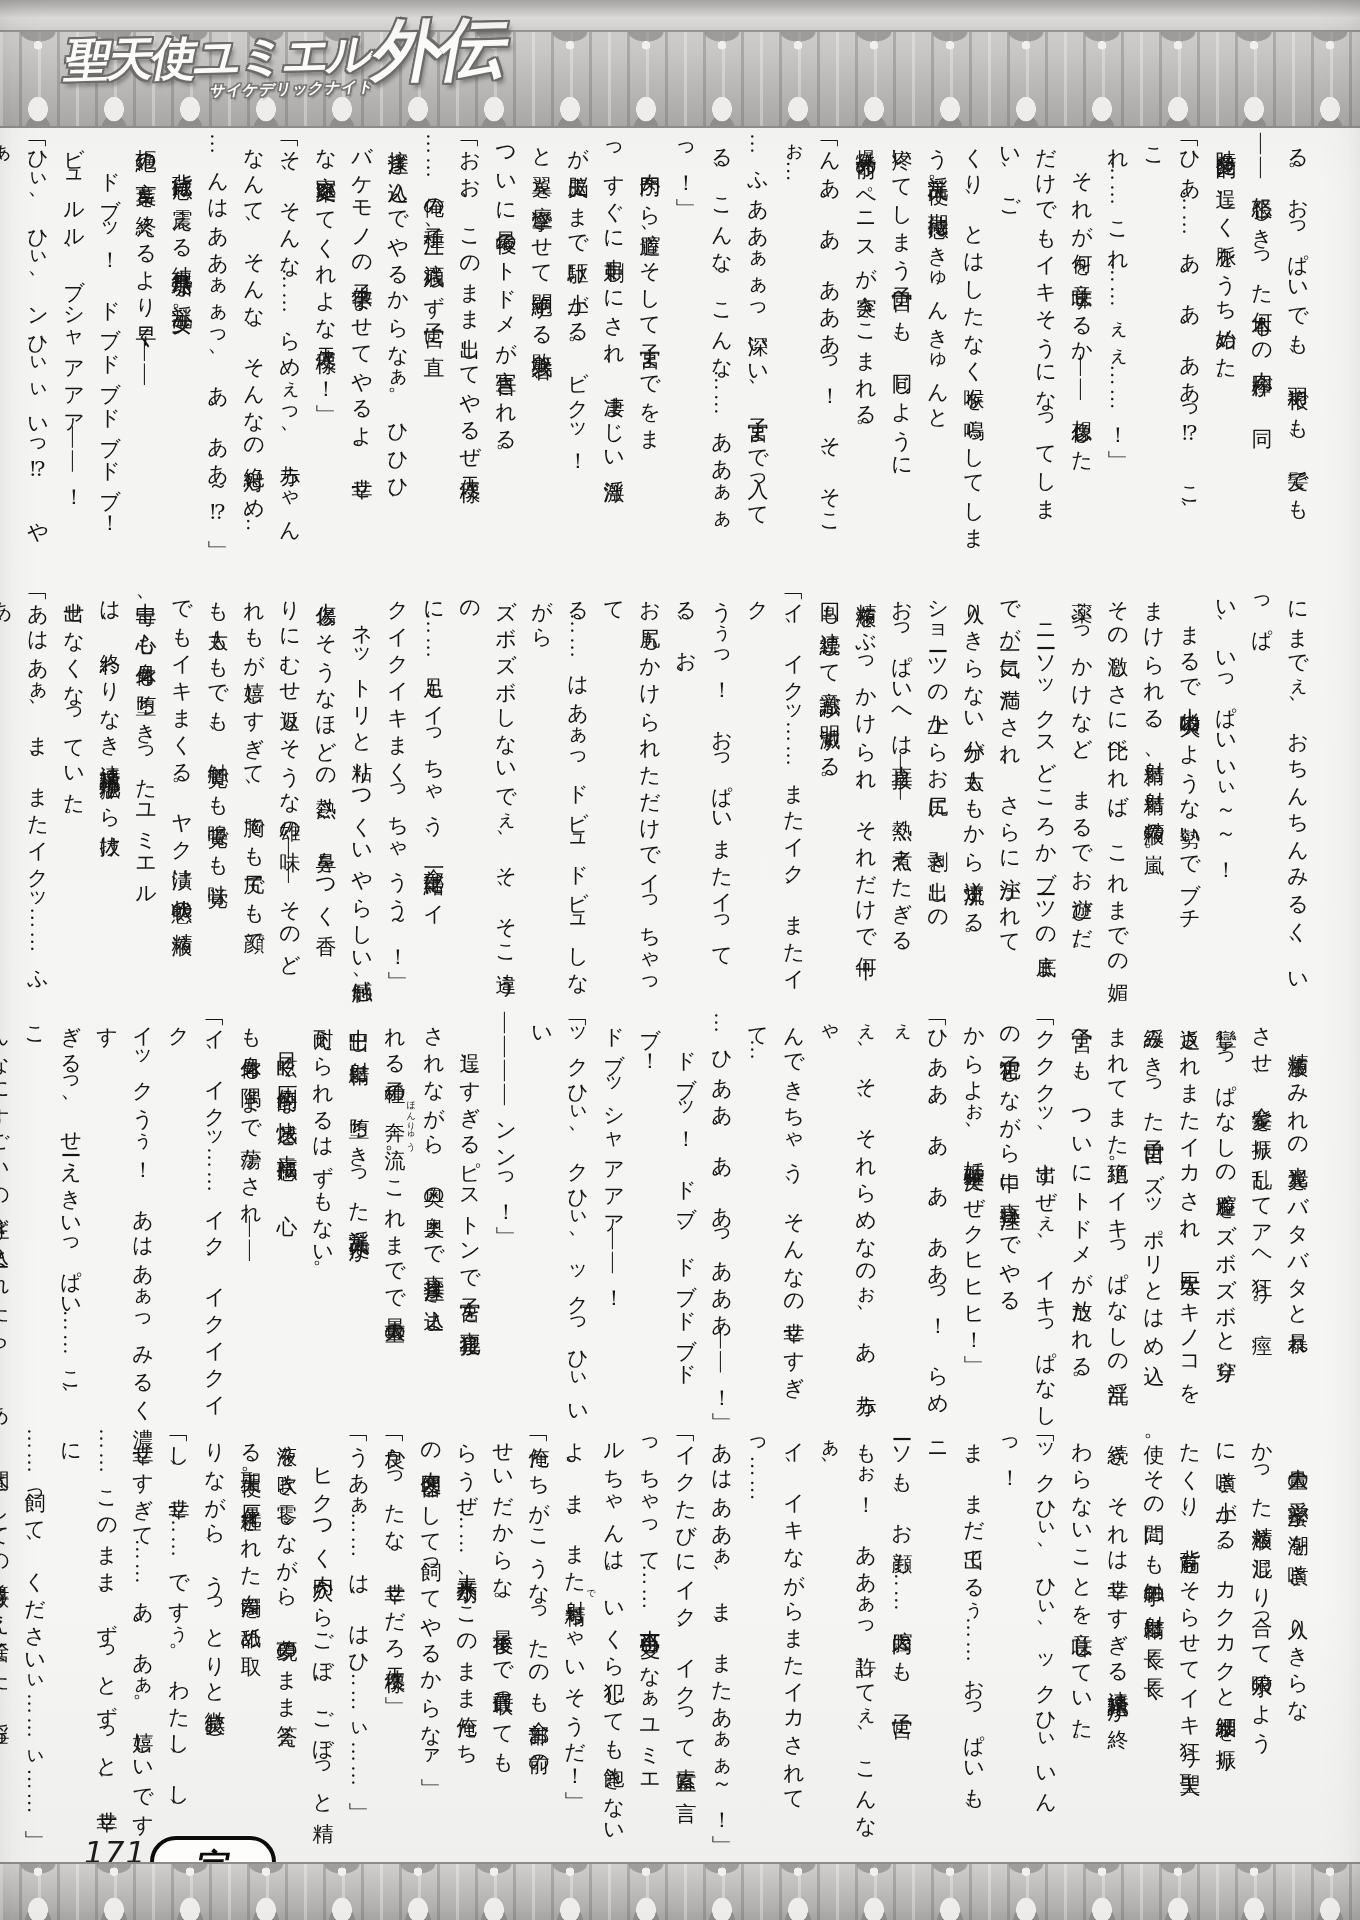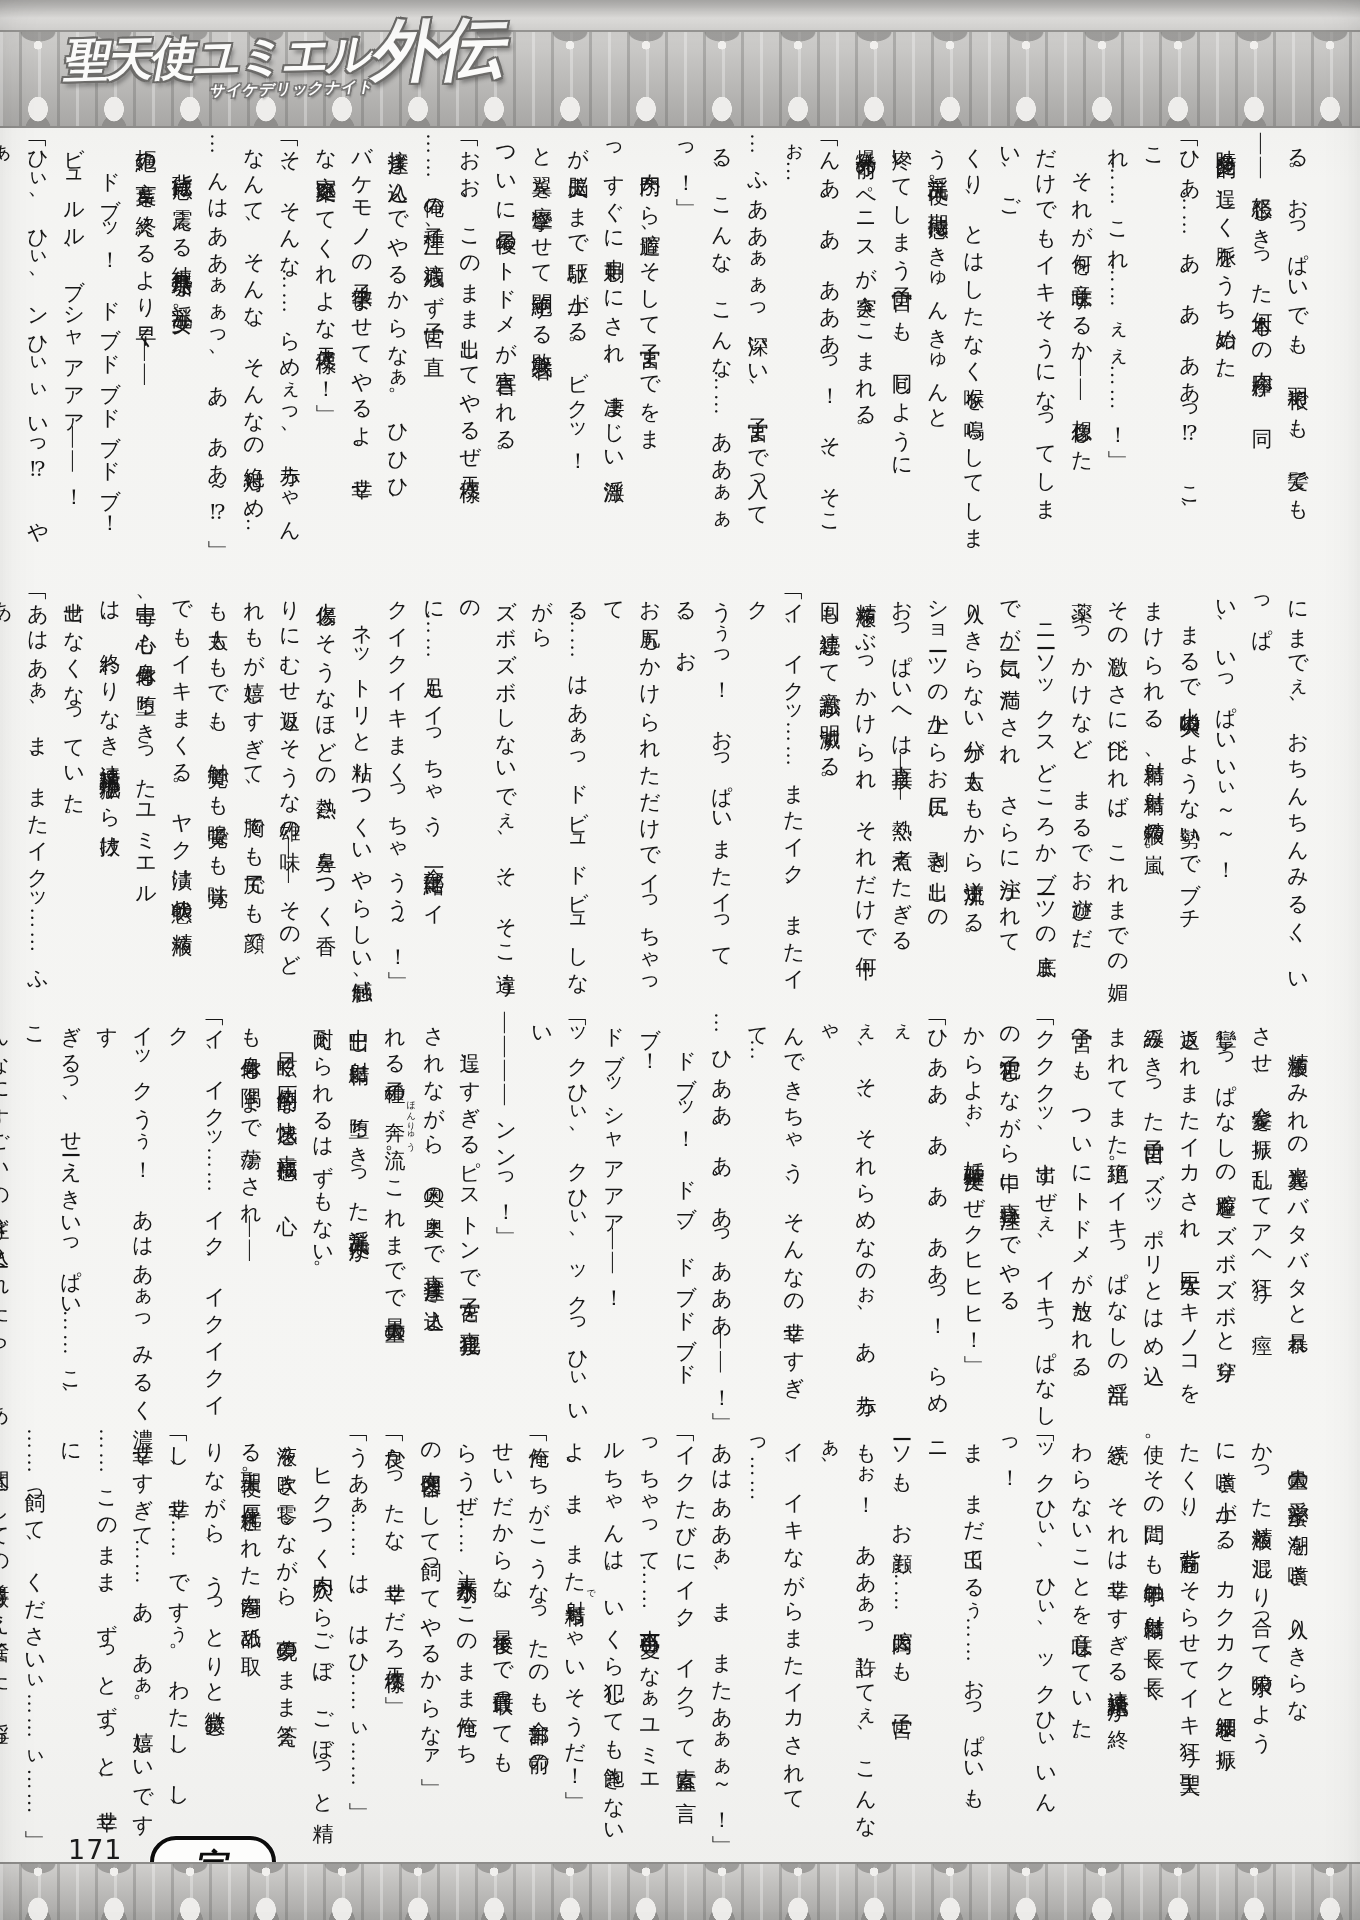--- a/index.html
+++ b/index.html
@@ -70,23 +70,23 @@
     font-size:21px;line-height:36px;letter-spacing:3px;
     color:#161616;overflow:visible;
   }
   .band .col{display:block;height:100%;}
   .b1{top:133px;} .b2{top:586px;} .b3{top:1012px;} .b4{top:1428px;}
   ruby{ruby-position:over;}
   rt{font-size:9px;letter-spacing:0;font-weight:normal;}
 
   
   .pageno{
-    position:absolute;left:68px;top:1834px;
+    position:absolute;left:84px;top:1834px;
     font-family:"DejaVu Sans","Liberation Sans",sans-serif;
-    font-size:27px;color:#1c1c1c;letter-spacing:1px;
+    font-size:31px;color:#1c1c1c;letter-spacing:1px;font-style:italic;
   }
   .endbox{
     position:absolute;left:150px;top:1836px;width:118px;height:54px;
     background:#fdfdfc;border:4px solid #0c0c0c;border-radius:26px;
     display:flex;align-items:center;justify-content:center;
     box-shadow:0 0 0 1px rgba(255,255,255,.6);
   }
   .endbox span{
     font-size:34px;font-weight:900;transform:skewX(-10deg);
     font-family:"Liberation Serif","DejaVu Serif",serif;color:#0b0b0b;

